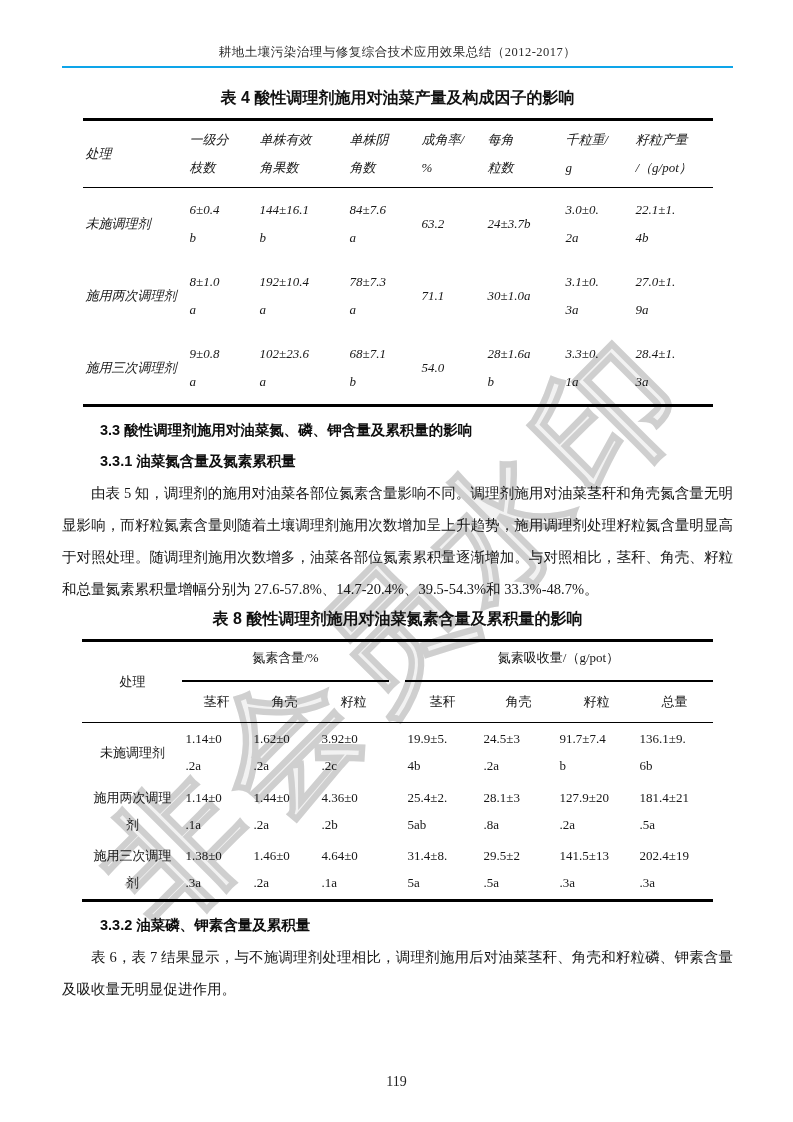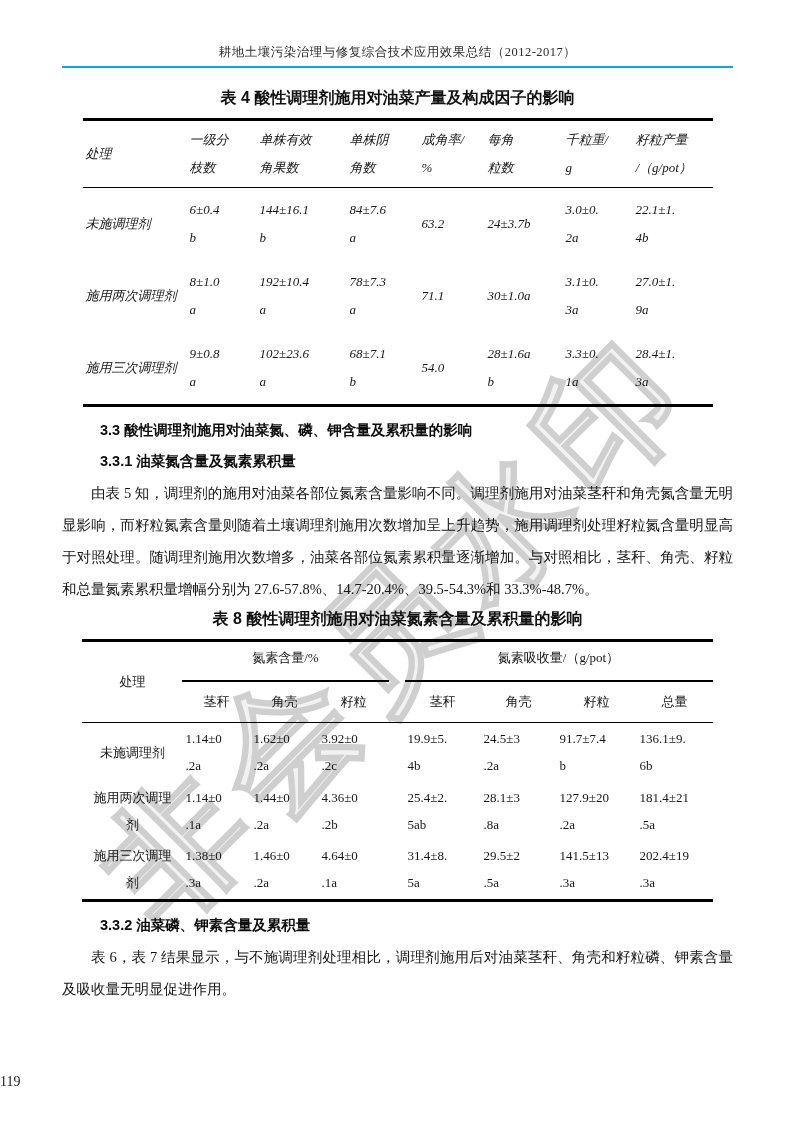--- a/index.html
+++ b/index.html
@@ -111,21 +111,21 @@
     text-align: justify;
     text-indent: 2em;
     margin: 4px 0 2px 0;
     color: #161616;
   }
   .page-number {
     position: absolute;
     bottom: 32px;
     left: 0;
     width: 100%;
-    text-align: left;
+    text-align: center;
     font-size: 14px;
     color: #222;
     z-index: 1;
   }
 </style>
 </head>
 <body>
 
 <div class="watermark">非会员水印</div>
 

